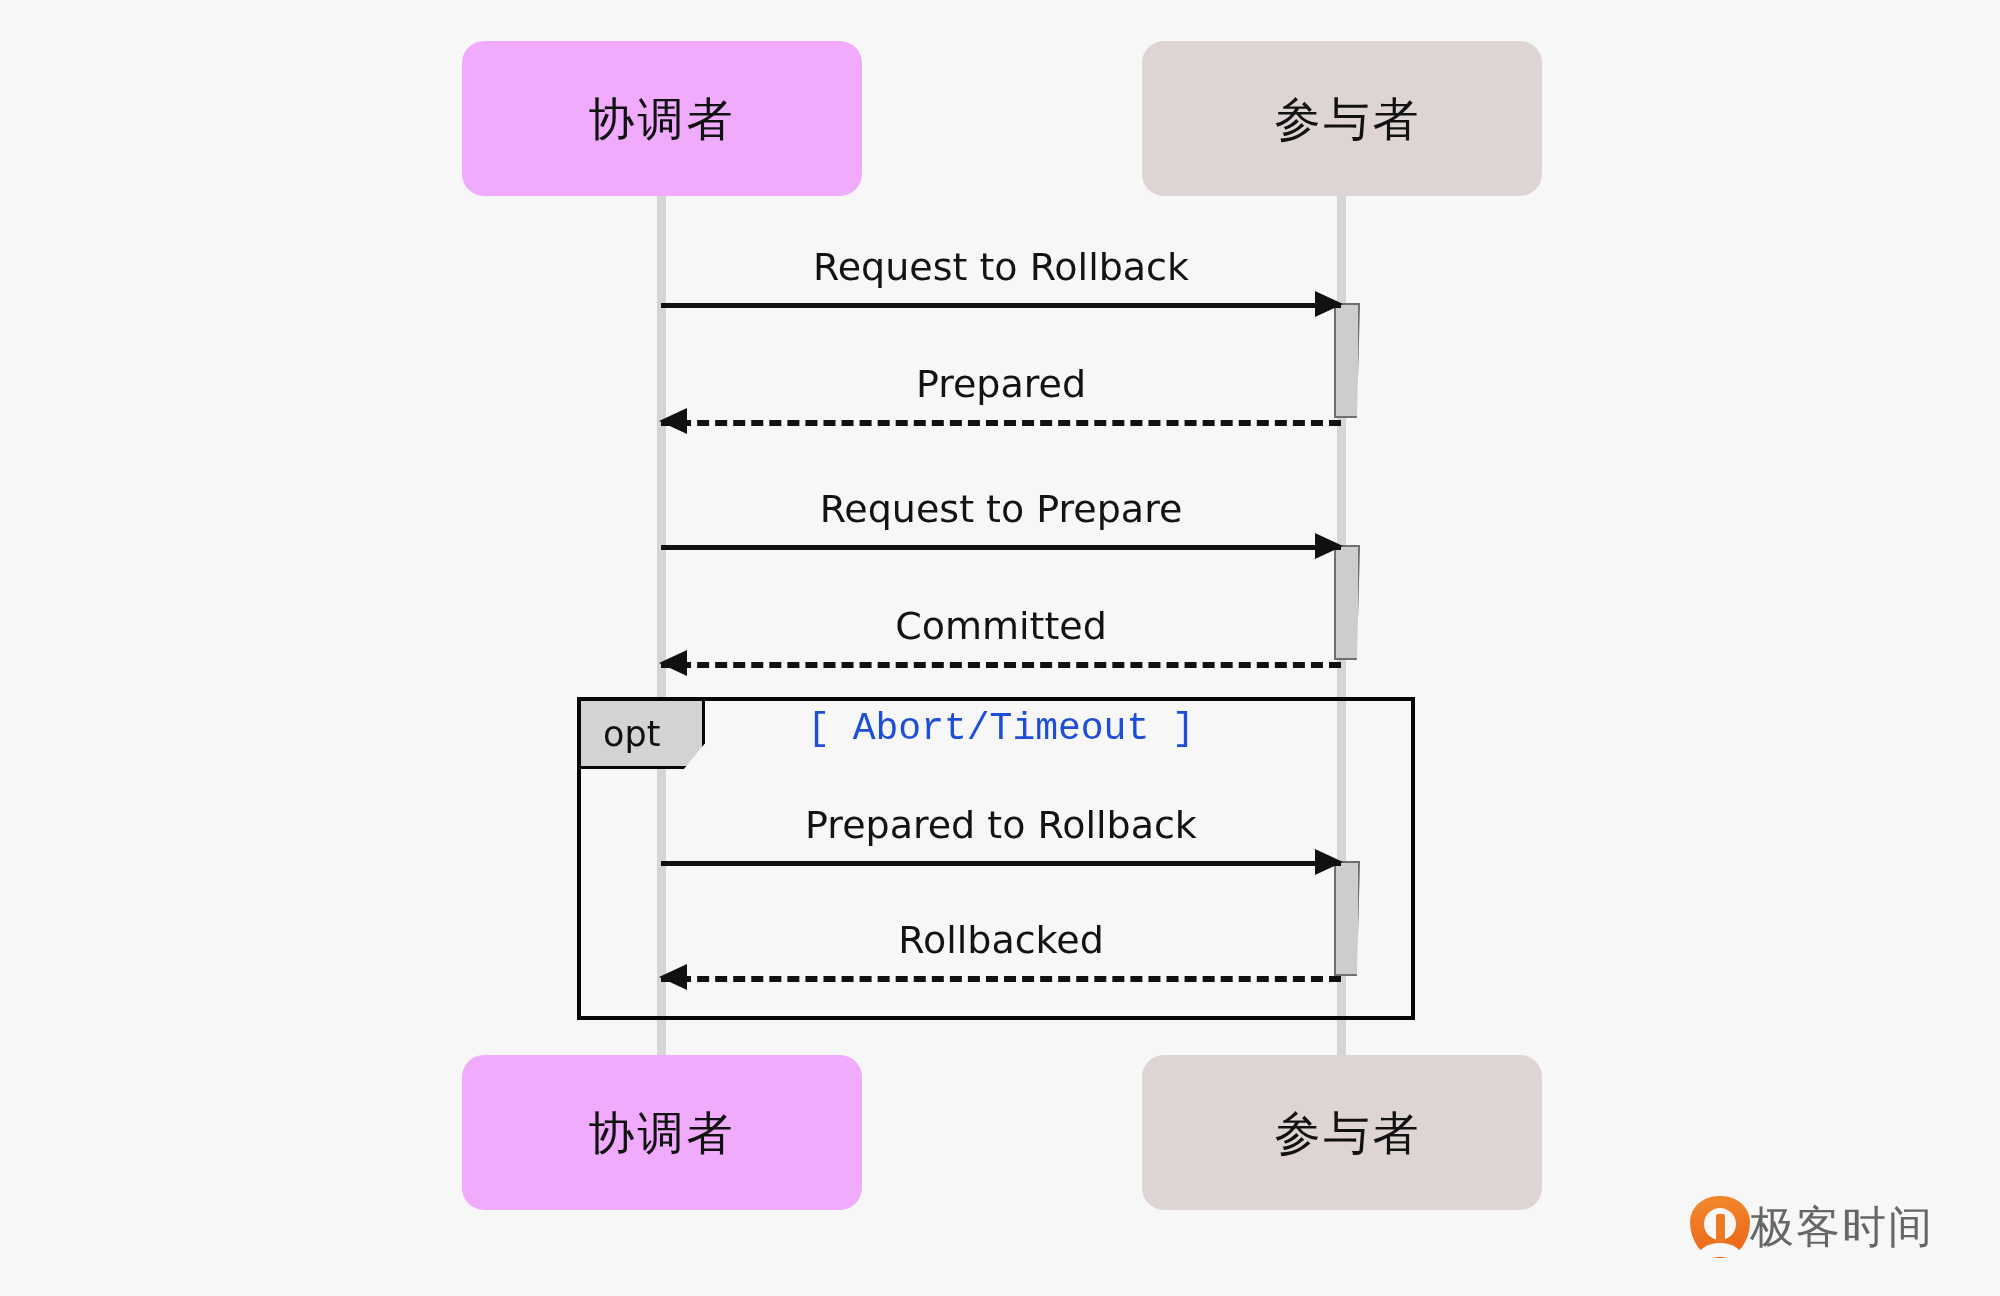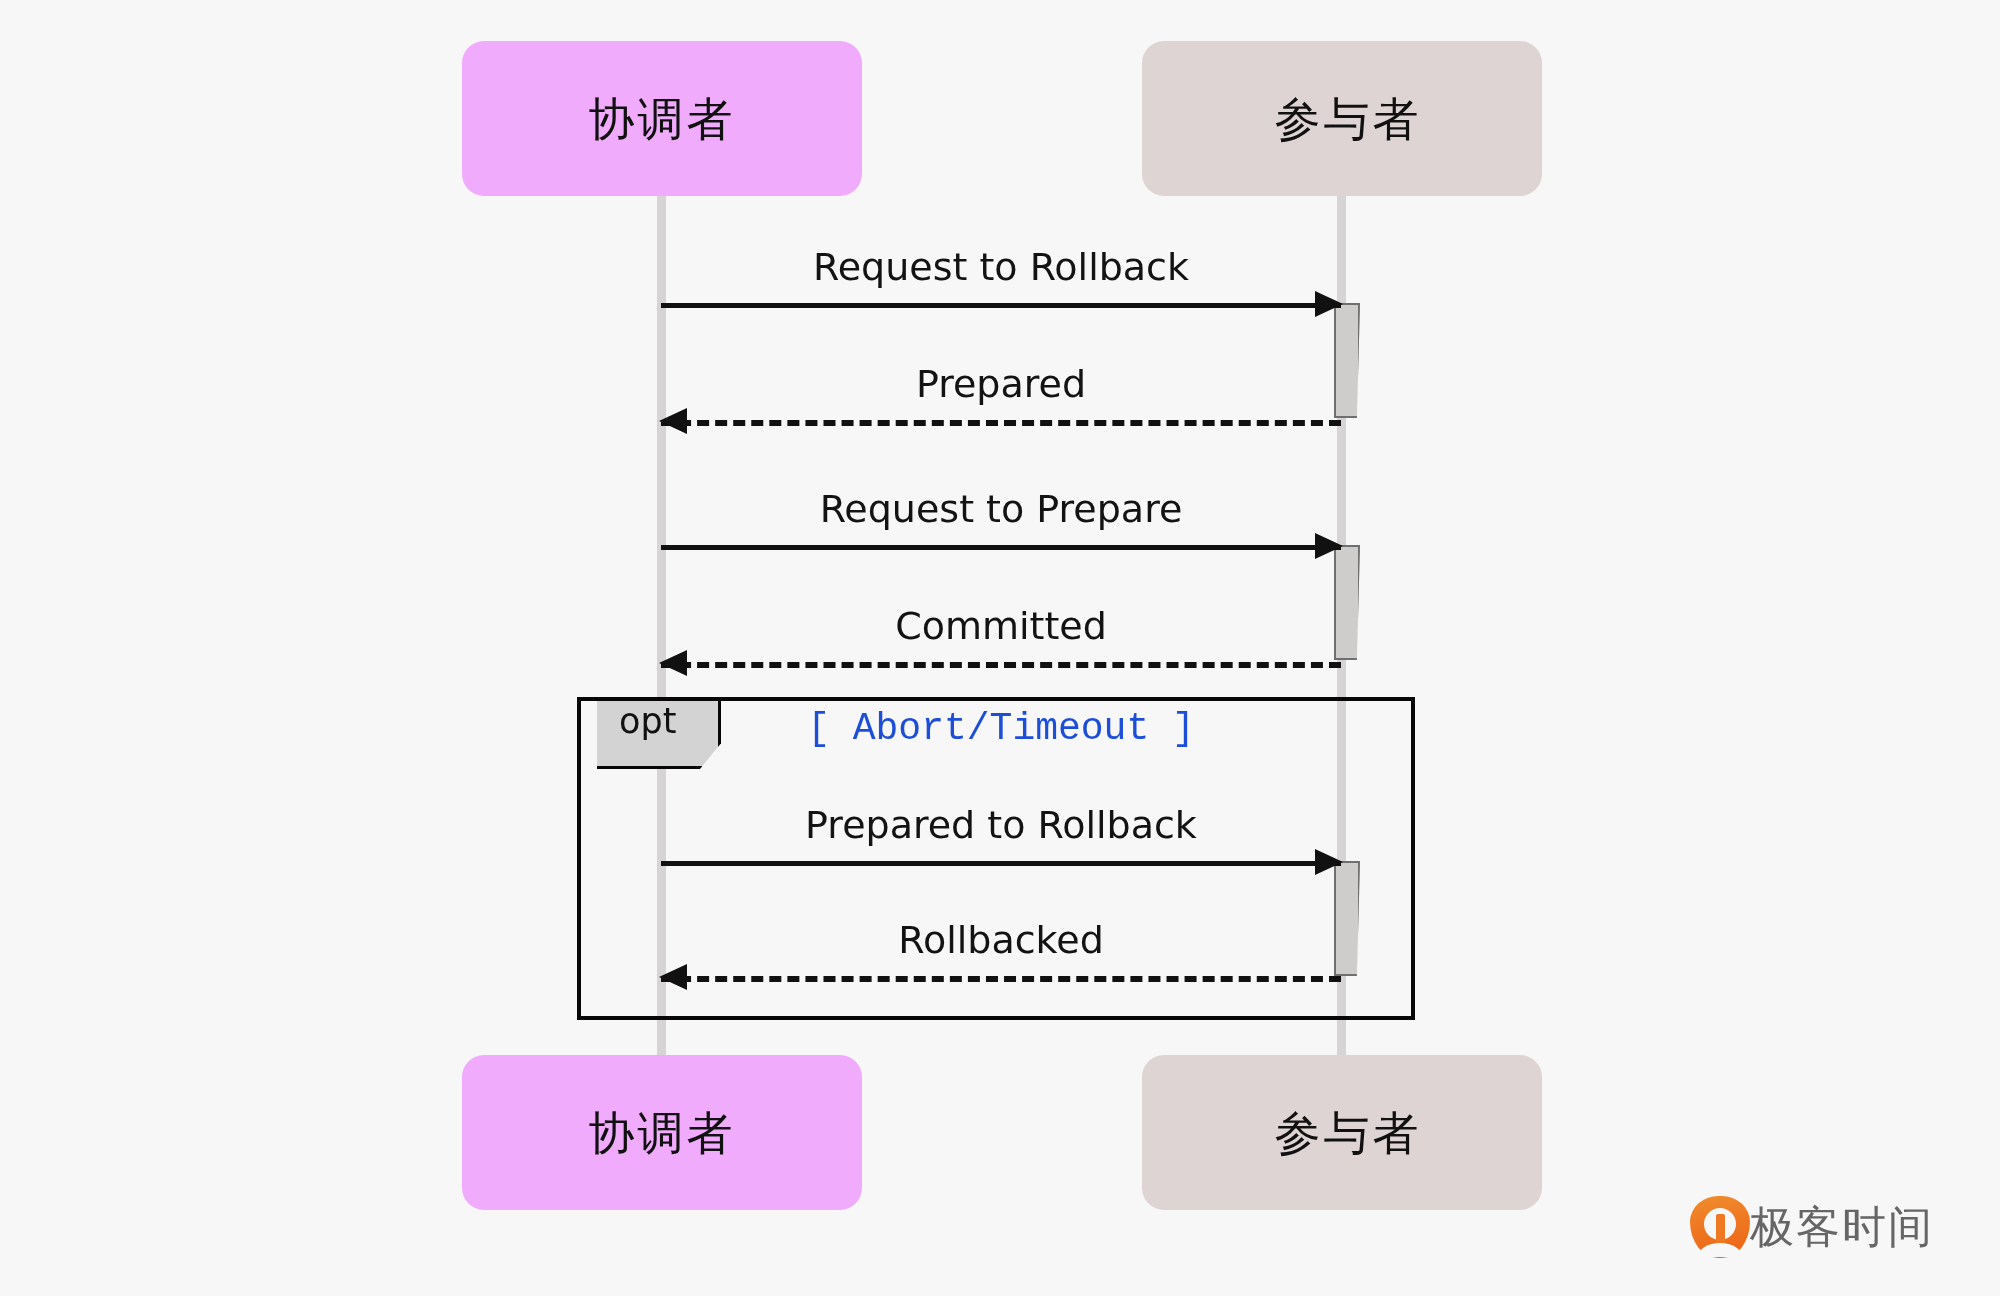--- a/index.html
+++ b/index.html
@@ -129,23 +129,22 @@
     left: -0px;
     top: -0px;
     width: 124px;
     height: 68px;
     background: #d3d3d3;
     border-right: 3px solid #070707;
     border-bottom: 3px solid #070707;
     box-sizing: border-box;
     clip-path: polygon(0 0, 100% 0, 100% 62%, 83% 100%, 0 100%);
     display: flex;
-    align-items: flex-start;
+    align-items: center;
     z-index: 4;
-    margin-left: 16px;
   }
   #opt-tab .opt-text {
     font-size: 35px;
     color: #111111;
     padding-left: 22px;
     font-family: "DejaVu Sans", "Liberation Sans", sans-serif;
   }
   #opt-guard {
     position: absolute;
     left: 150px;

